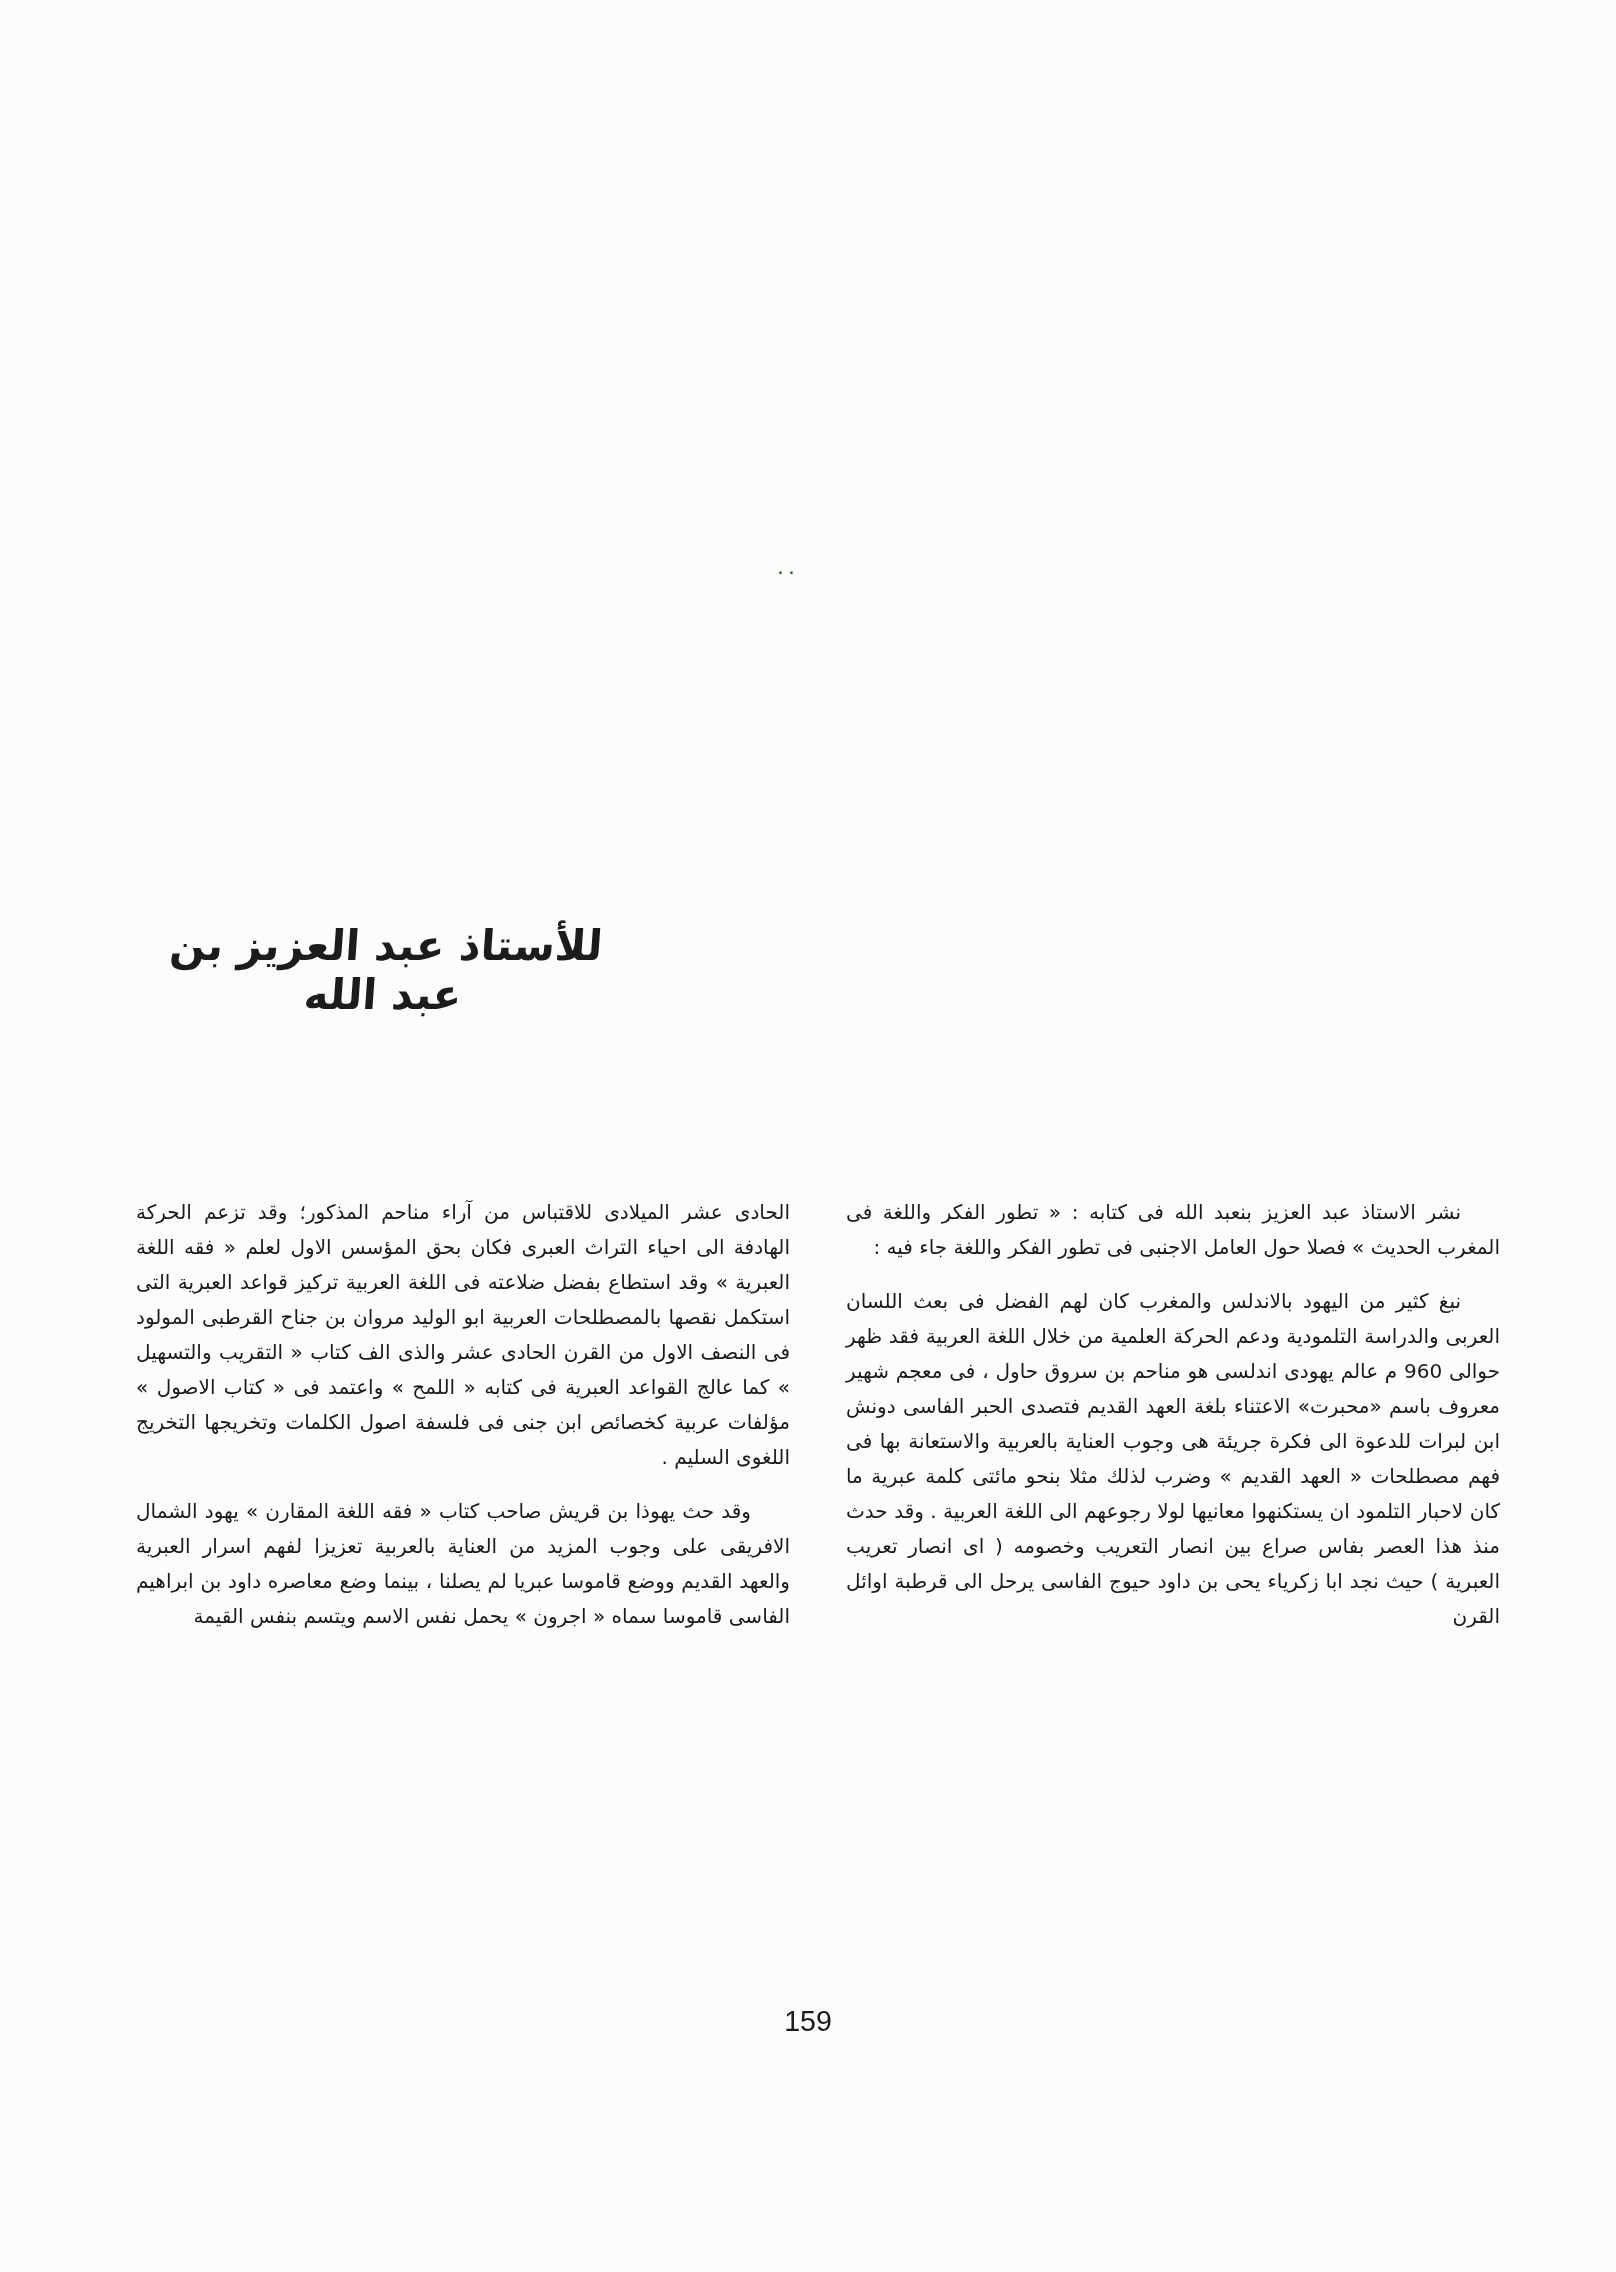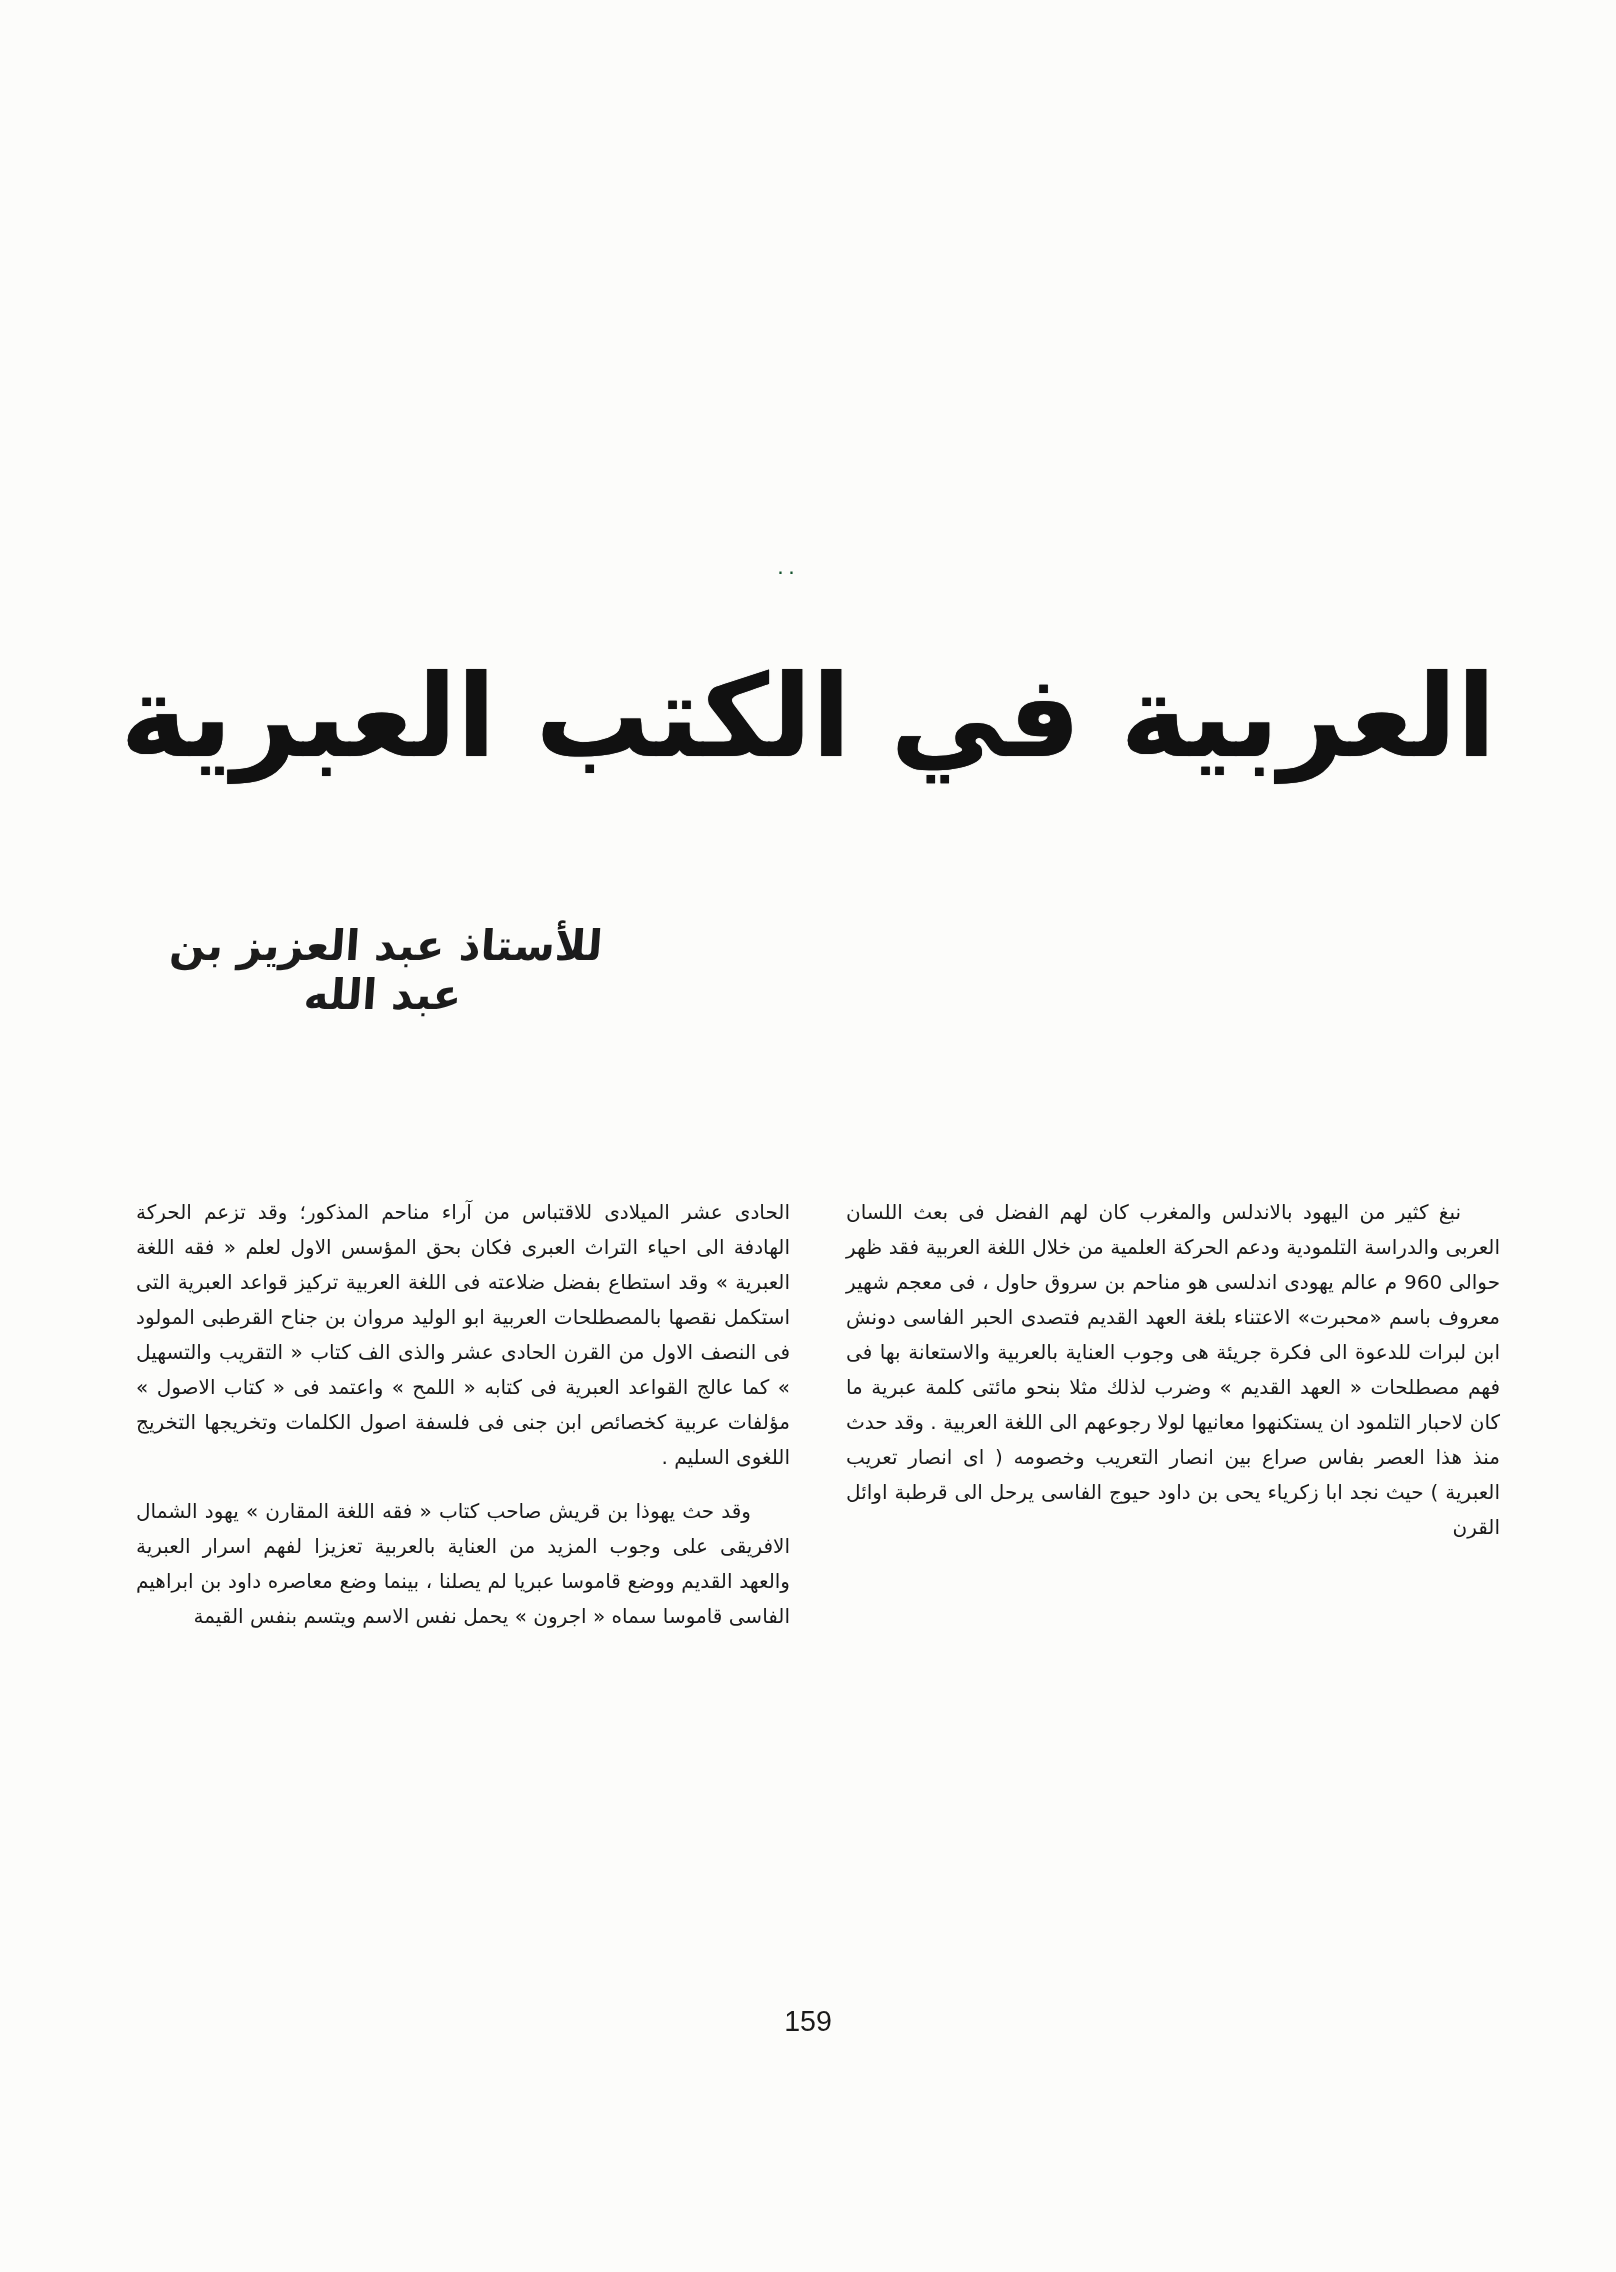--- a/index.html
+++ b/index.html
@@ -88,27 +88,27 @@
     color: #1a1a1a;
   }
 </style>
 </head>
 <body>
 
 <div class="page">
 
   <div class="speck" style="top: 559px; left: 775px;">٠٠</div>
 
-  <h1 class="title">العربية في الكتب العبرية</h1>
 
   <div class="byline">للأستاذ عبد العزيز بن عبد الله</div>
 
   <div class="columns">
 
     <div class="column">
+      <p class="indent">نشر الاستاذ عبد العزيز بنعبد الله فى كتابه : « تطور الفكر واللغة فى المغرب الحديث » فصلا حول العامل الاجنبى فى تطور الفكر واللغة جاء فيه :</p>
       <p class="indent">نبغ كثير من اليهود بالاندلس والمغرب كان لهم الفضل فى بعث اللسان العربى والدراسة التلمودية ودعم الحركة العلمية من خلال اللغة العربية فقد ظهر حوالى 960 م عالم يهودى اندلسى هو مناحم بن سروق حاول ، فى معجم شهير معروف باسم «محبرت» الاعتناء بلغة العهد القديم فتصدى الحبر الفاسى دونش ابن لبرات للدعوة الى فكرة جريئة هى وجوب العناية بالعربية والاستعانة بها فى فهم مصطلحات « العهد القديم » وضرب لذلك مثلا بنحو مائتى كلمة عبرية ما كان لاحبار التلمود ان يستكنهوا معانيها لولا رجوعهم الى اللغة العربية . وقد حدث منذ هذا العصر بفاس صراع بين انصار التعريب وخصومه ( اى انصار تعريب العبرية ) حيث نجد ابا زكرياء يحى بن داود حيوج الفاسى يرحل الى قرطبة اوائل القرن</p>
     </div>
 
     <div class="column">
       <p class="no-indent">الحادى عشر الميلادى للاقتباس من آراء مناحم المذكور؛ وقد تزعم الحركة الهادفة الى احياء التراث العبرى فكان بحق المؤسس الاول لعلم « فقه اللغة العبرية » وقد استطاع بفضل ضلاعته فى اللغة العربية تركيز قواعد العبرية التى استكمل نقصها بالمصطلحات العربية ابو الوليد مروان بن جناح القرطبى المولود فى النصف الاول من القرن الحادى عشر والذى الف كتاب « التقريب والتسهيل » كما عالج القواعد العبرية فى كتابه « اللمح » واعتمد فى « كتاب الاصول » مؤلفات عربية كخصائص ابن جنى فى فلسفة اصول الكلمات وتخريجها التخريج اللغوى السليم .</p>
       <p class="indent">وقد حث يهوذا بن قريش صاحب كتاب « فقه اللغة المقارن » يهود الشمال الافريقى على وجوب المزيد من العناية بالعربية تعزيزا لفهم اسرار العبرية والعهد القديم ووضع قاموسا عبريا لم يصلنا ، بينما وضع معاصره داود بن ابراهيم الفاسى قاموسا سماه « اجرون » يحمل نفس الاسم ويتسم بنفس القيمة</p>
     </div>
 
   </div>
 

